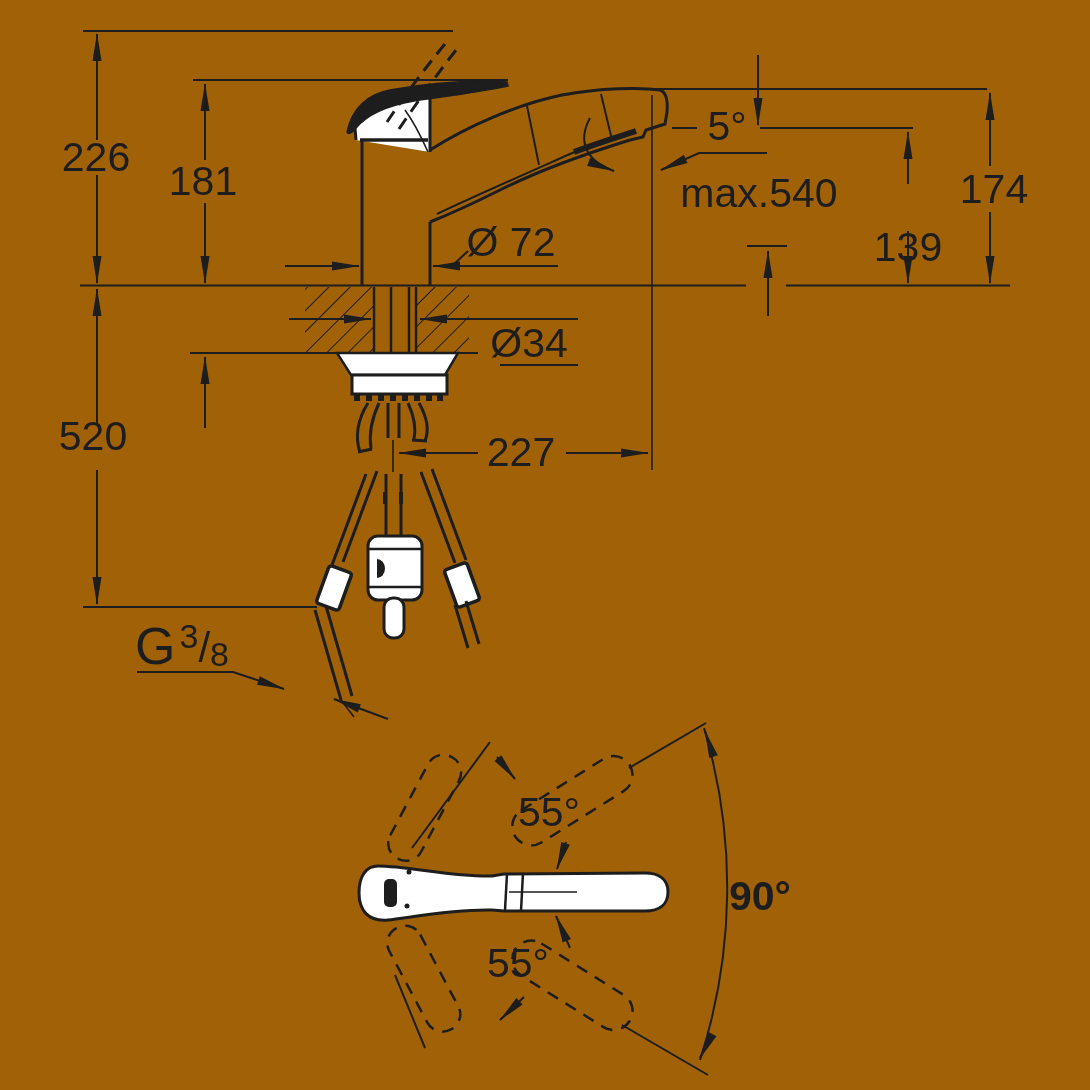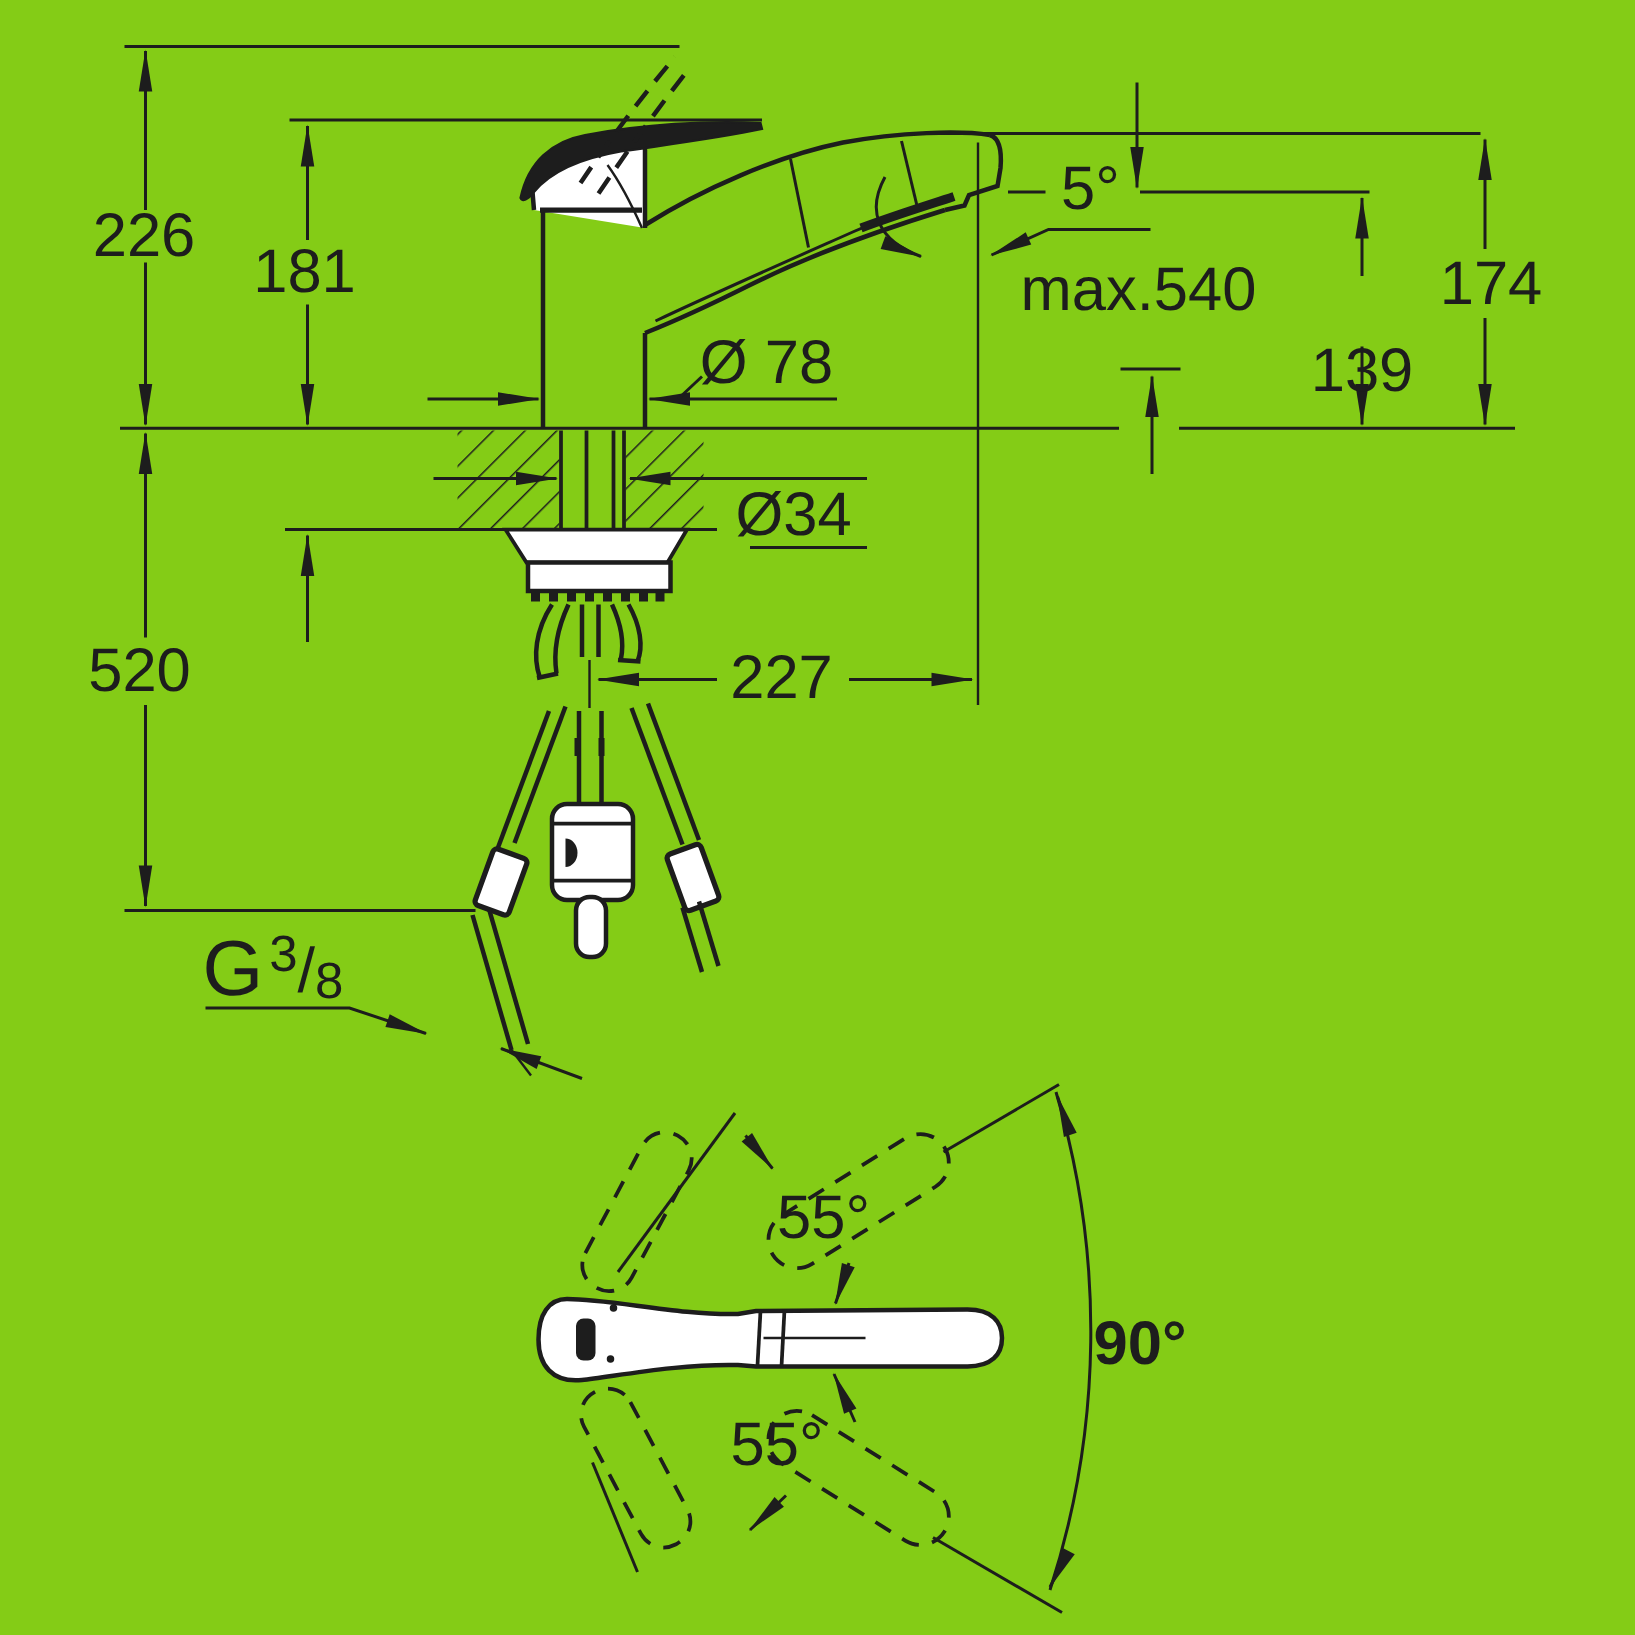--- a/index.html
+++ b/index.html
@@ -1,19 +1,19 @@
 <!DOCTYPE html>
 <html><head>
 <meta charset="utf-8">
 <style>
   html,body{margin:0;padding:0;background:#ffffff;}
   #stage{
     position:relative;
     width:1090px;height:1090px;
-    background:#84cc16;
+    background:#a16207;
     font-family:"Liberation Sans", sans-serif;
     overflow:hidden;
   }
   #stage svg{position:absolute;left:0;top:0;}
   .label{
     position:absolute;
     transform:translate(-50%,-50%);
     font-size:41px;
     color:#1d1d1d;
     white-space:nowrap;
@@ -234,23 +234,23 @@
     </g>
   </g>
 </svg>
 
 <div class="label" style="left:96px;  top:157px;">226</div>
 <div class="label" style="left:203px; top:181px;">181</div>
 <div class="label" style="left:994px; top:189px;">174</div>
 <div class="label" style="left:908px; top:207px;margin-top:40px;">139</div>
 <div class="label" style="left:727px; top:126px;">5°</div>
 <div class="label" style="left:759px; top:193px;text-align:center;">max.540</div>
-<div class="label" style="left:511px; top:242px;">Ø 78</div>
+<div class="label" style="left:511px; top:242px;">Ø 72</div>
 <div class="label" style="left:529px; top:343px;">Ø34</div>
-<div class="label" style="left:93px;  top:447px;">520</div>
+<div class="label" style="left:93px;  top:436px;">520</div>
 <div class="label" style="left:521px; top:452px;">227</div>
 <div class="label" style="left:549px; top:812px;">55°</div>
 <div class="label" style="left:518px; top:963px;">55°</div>
 <div class="label" style="left:760px; top:896px;font-weight:bold;">90°</div>
 
 <div class="g-label" style="position:absolute; left:135px; top:616px;">
   <span>G</span><span class="sup">3</span><span class="slash">/</span><span class="sub">8</span>
 </div>
 
 </div>

